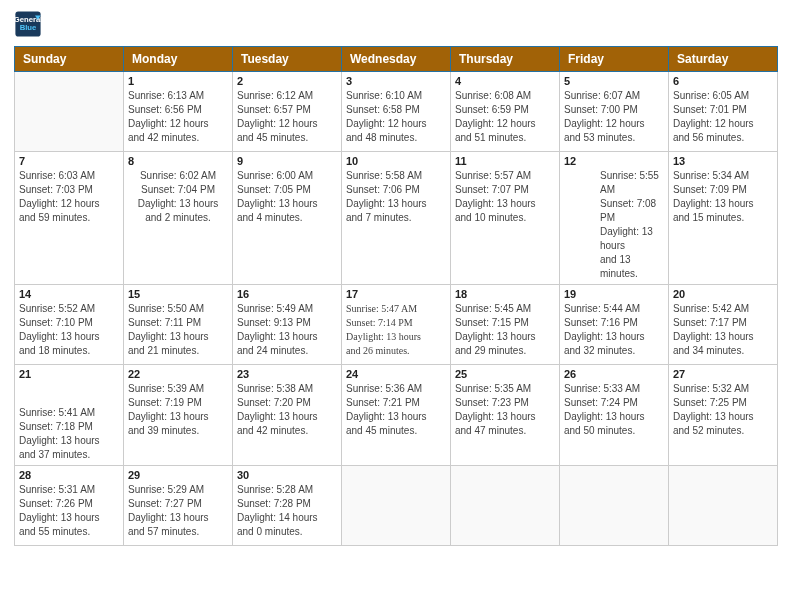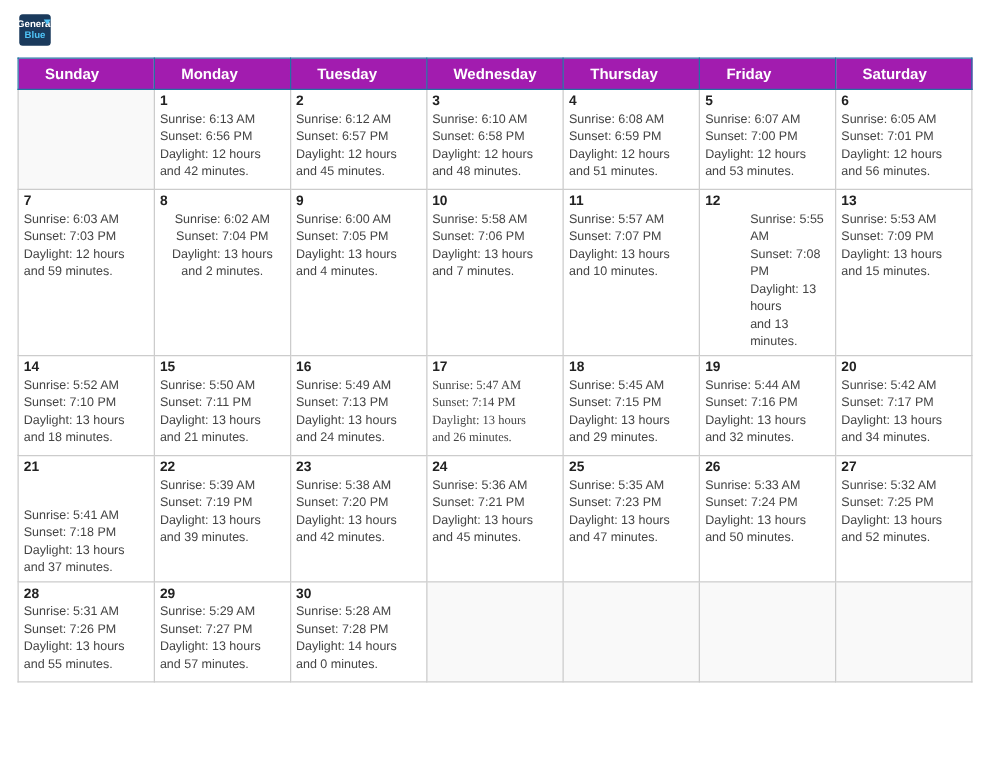--- a/index.html
+++ b/index.html
@@ -43,24 +43,24 @@
       font-size: 14px;
       color: #555;
       font-weight: normal;
     }
     .calendar {
       width: 100%;
       border-collapse: collapse;
       border: 1px solid #ccc;
     }
     .calendar th {
-      background: #a21caf;
+      background: #a16207;
       color: #fff;
       font-size: 12px;
-      padding: 5px 21px;
+      padding: 5px 8px;
       text-align: left;
       border: 1px solid #2471a3;
     }
     .calendar td {
       border: 1px solid #ccc;
       vertical-align: top;
       padding: 3px 4px;
       font-size: 9.5px;
       color: #333;
       width: 14.28%;
@@ -197,21 +197,21 @@
           </td>
           <td>
             <span class="day-num">12</span>
             <div class="day-info" style="white-space: pre-line; margin-left: 36px;">Sunrise: 5:55 AM
 Sunset: 7:08 PM
 Daylight: 13 hours
 and 13 minutes.</div>
           </td>
           <td>
             <span class="day-num">13</span>
-            <div class="day-info" style="white-space: pre-line;">Sunrise: 5:53 AM
+            <div class="day-info" style="white-space: pre-line;">Sunrise: 5:34 AM
 Sunset: 7:09 PM
 Daylight: 13 hours
 and 15 minutes.</div>
           </td>
         </tr>
         <tr>
           <td>
             <span class="day-num">14</span>
             <div class="day-info" style="white-space: pre-line;">Sunrise: 5:52 AM
 Sunset: 7:10 PM
@@ -221,21 +221,21 @@
           <td>
             <span class="day-num">15</span>
             <div class="day-info" style="white-space: pre-line;">Sunrise: 5:50 AM
 Sunset: 7:11 PM
 Daylight: 13 hours
 and 21 minutes.</div>
           </td>
           <td>
             <span class="day-num">16</span>
             <div class="day-info" style="white-space: pre-line;">Sunrise: 5:49 AM
-Sunset: 7:13 PM
+Sunset: 9:13 PM
 Daylight: 13 hours
 and 24 minutes.</div>
           </td>
           <td>
             <span class="day-num">17</span>
             <div class="day-info" style="white-space: pre-line; font-family: Liberation Serif, serif;">Sunrise: 5:47 AM
 Sunset: 7:14 PM
 Daylight: 13 hours
 and 26 minutes.</div>
           </td>

